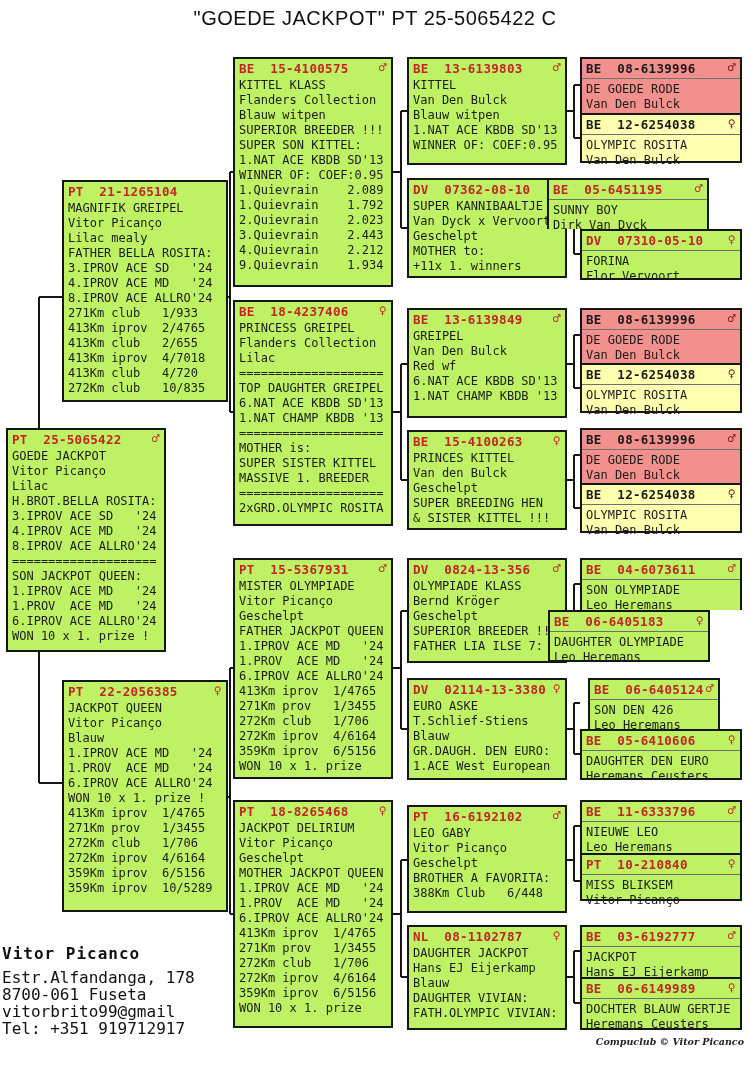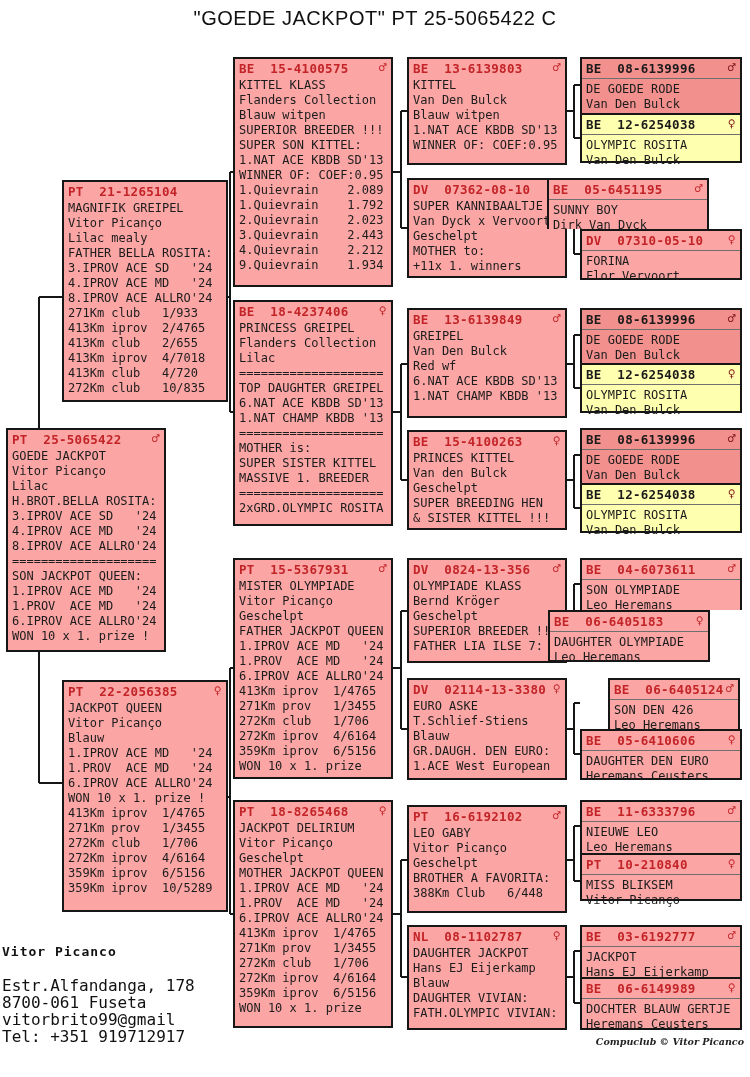--- a/index.html
+++ b/index.html
@@ -1,34 +1,34 @@
 <!DOCTYPE html>
 <html><head>
 <meta charset="utf-8">
 <style>
   html,body{margin:0;padding:0;background:#fff;}
   #page{position:relative;width:750px;height:1077px;background:#fff;overflow:hidden;
         font-family:"DejaVu Sans Mono","Liberation Mono",monospace;}
   #title{position:absolute;top:7px;left:0;width:750px;text-align:center;
          font-family:"Liberation Sans",sans-serif;font-size:20px;letter-spacing:.5px;color:#111;}
   #connectors{position:absolute;left:0;top:0;}
-  .pbox{position:absolute;box-sizing:border-box;border:2px solid #161616;background:#fca5a5;}
+  .pbox{position:absolute;box-sizing:border-box;border:2px solid #161616;background:#bef264;}
   .hdr{display:flex;justify-content:space-between;align-items:flex-start;
        padding:2px 4px 0 4px;font-weight:bold;font-size:12.5px;letter-spacing:.3px;
        color:#c22427;white-space:pre;}
   .sex{font-size:13px;line-height:13px;color:#c22427;}
   .bdy{padding:2px 8px 0 4px;font-size:12px;line-height:15px;white-space:pre;color:#1c1c1c;}
   .bdy div{height:15px;overflow:visible;}
   .g5 .hdr{border-bottom:1px solid #6f6f6f;padding-bottom:2px;}
   .g5 .bdy{padding-top:3px;}
   .pair-top{border-bottom:none;}
   .colored .hdr{color:#1a1a1a;}
   .colored .sex{color:#7a1212;}
   #contact{position:absolute;left:2px;top:944px;color:#111;}
-  #contact .cname{font-weight:bold;font-size:13px;letter-spacing:1px;margin-bottom:18px;}
+  #contact .cname{font-weight:bold;font-size:16px;letter-spacing:1px;margin-bottom:6px;}
   #contact .cline{font-size:16px;line-height:17px;white-space:pre;}
   #credit{position:absolute;right:6px;top:1036px;font-family:"DejaVu Serif","Liberation Serif",serif;
           font-style:italic;font-weight:bold;font-size:9.5px;color:#222;}
 </style>
 </head>
 <body>
 
 <div id="page">
 
   <div id="title">"GOEDE JACKPOT"  PT  25-5065422 C</div>
@@ -149,21 +149,21 @@
     <div class="bdy"><div>OLYMPIC ROSITA</div><div>Van Den Bulck</div></div>
   </div>
   <div class="pbox g5 pair-top" style="left:580px;top:558px;width:162px;height:52px">
     <div class="hdr"><span>BE  04-6073611</span><span class="sex">♂</span></div>
     <div class="bdy"><div>SON OLYMPIADE</div><div>Leo Heremans</div></div>
   </div>
   <div class="pbox g5" style="left:548px;top:610px;width:162px;height:52px">
     <div class="hdr"><span>BE  06-6405183</span><span class="sex">♀</span></div>
     <div class="bdy"><div>DAUGHTER OLYMPIADE</div><div>Leo Heremans</div></div>
   </div>
-  <div class="pbox g5 pair-top" style="left:608px;top:678px;width:132px;height:51px">
+  <div class="pbox g5 pair-top" style="left:588px;top:678px;width:132px;height:51px">
     <div class="hdr"><span>BE  06-6405124</span><span class="sex">♂</span></div>
     <div class="bdy"><div>SON DEN 426</div><div>Leo Heremans</div></div>
   </div>
   <div class="pbox g5" style="left:580px;top:729px;width:162px;height:51px">
     <div class="hdr"><span>BE  05-6410606</span><span class="sex">♀</span></div>
     <div class="bdy"><div>DAUGHTER DEN EURO</div><div>Heremans Ceusters</div></div>
   </div>
   <div class="pbox g5 pair-top" style="left:580px;top:800px;width:162px;height:53px">
     <div class="hdr"><span>BE  11-6333796</span><span class="sex">♂</span></div>
     <div class="bdy"><div>NIEUWE LEO</div><div>Leo Heremans</div></div>

